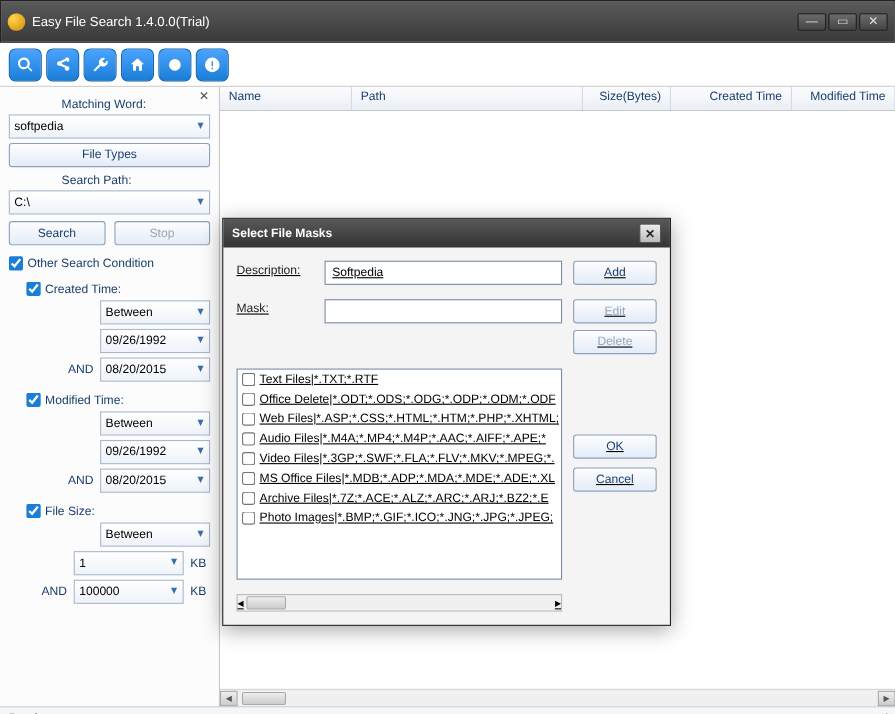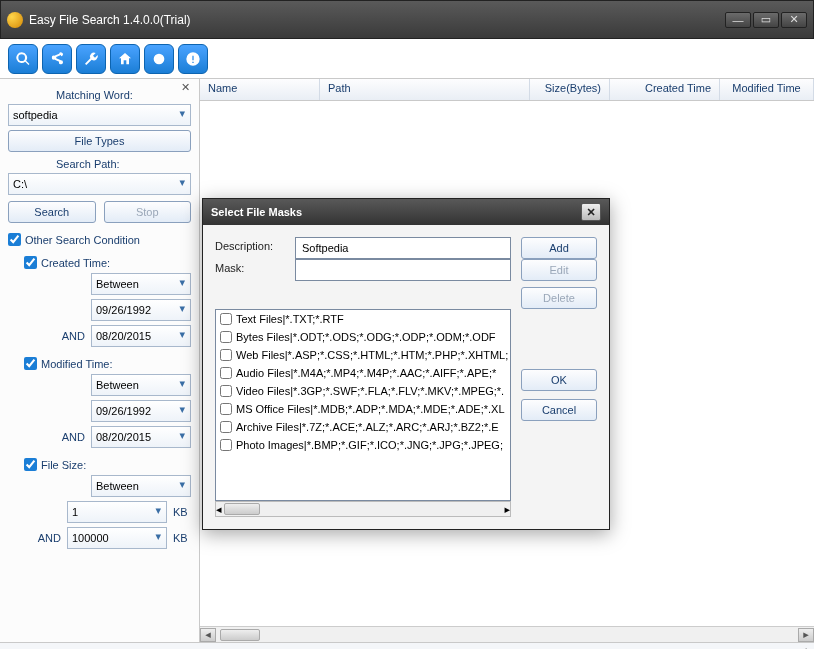--- a/index.html
+++ b/index.html
@@ -43,21 +43,21 @@
 .hscroll { height: 16px; background: #f0f0f0; border-top: 1px solid #ccc; display:flex; align-items:center; }
 .hscroll .thumb { height:12px; width:40px; background:linear-gradient(#eee,#ccc); border:1px solid #aaa; border-radius:2px; margin-left:4px; }
 .hscroll .arrow { width:16px; height:14px; border:1px solid #aaa; background:linear-gradient(#eee,#ccc); display:flex; align-items:center; justify-content:center; color:#555; }
 
 .statusbar { height: 20px; border-top: 1px solid #c9c9c9; background: #f4f6f9; padding: 2px 8px; color: #333; display:flex; align-items:center; }
 .grip { margin-left:auto; color:#999; letter-spacing:-2px; }
 
 .modal { position: absolute; left: 202px; top: 198px; width: 408px; background: #f4f4f4; border: 1px solid #222; box-shadow: 0 4px 18px rgba(0,0,0,.35); }
 .modal-title { height: 26px; background: linear-gradient(#595959,#333); color: #fff; display: flex; align-items: center; padding: 0 8px; font-weight: bold; gap: 20px; }
 .modal-title .x { margin-left: auto; width: 20px; height: 18px; background: linear-gradient(#eee,#bbb); border: 1px solid #555; border-radius: 2px; color: #222; display:flex; align-items:center; justify-content:center; cursor:pointer; }
-.modal-body { padding: 12px; display: grid; grid-template-columns: 70px 1fr 76px; gap: 0 10px; align-items: start; }
+.modal-body { padding: 12px; display: grid; grid-template-columns: 70px 1fr 76px; gap: 13px 10px; align-items: start; text-decoration: underline; }
 .modal-body .lab { color: #222; padding-top: 3px; }
 .modal-body .minput { height: 22px; border: 1px solid #7a8aa0; background: #fff; padding: 0 6px; width: 100%; }
 .side-btns { display: flex; flex-direction: column; gap: 6px; }
 .side-btns .btn { width: 76px; }
 .mask-list { grid-column: 1 / 3; border: 1px solid #7a8aa0; background: #fff; height: 192px; overflow: hidden; }
 .mask-row { display: flex; align-items: center; height: 18px; padding: 0 4px; gap: 4px; white-space: nowrap; }
 .mask-row input { width: 12px; height: 12px; }
 .modal-scroll { grid-column: 1 / 3; height: 16px; background:#f0f0f0; border:1px solid #bbb; display:flex; align-items:center; }
 .modal-scroll .thumb { height:12px; width:36px; background:linear-gradient(#eee,#ccc); border:1px solid #aaa; border-radius:2px; margin-left:2px; }
 .bottom-btns { grid-column: 3; display:flex; flex-direction:column; gap:8px; }
@@ -198,21 +198,21 @@
         </div>
     </div>
   </div>
 
   <div class="results">
     <div class="cols">
       <div class="col" style="width:120px">Name</div>
       <div class="col" style="width:210px">Path</div>
       <div class="col" style="width:80px;text-align:right">Size(Bytes)</div>
       <div class="col" style="width:110px;text-align:right">Created Time</div>
-      <div class="col" style="flex:1;text-align:center">Modified Time</div>
+      <div class="col" style="flex:1;text-align:right">Modified Time</div>
     </div>
     <div class="results-body"></div>
     <div class="hscroll">
       <div class="arrow">◂</div>
       <div class="thumb"></div>
       <div style="flex:1"></div>
       <div class="arrow">▸</div>
     </div>
   </div>
 </div>
@@ -241,21 +241,21 @@
       <button class="btn disabled">Delete</button>
     </div>
 
     <div class="mask-list" id="mask-list">
         <div class="mask-row">
           <input type="checkbox" style="">
           <span>Text Files|*.TXT;*.RTF</span>
         </div>
         <div class="mask-row">
           <input type="checkbox" style="">
-          <span>Bytes Files|*.ODT;*.ODS;*.ODG;*.ODP;*.ODM;*.ODF</span>
+          <span>Office Delete|*.ODT;*.ODS;*.ODG;*.ODP;*.ODM;*.ODF</span>
         </div>
         <div class="mask-row">
           <input type="checkbox" style="">
           <span>Web Files|*.ASP;*.CSS;*.HTML;*.HTM;*.PHP;*.XHTML;</span>
         </div>
         <div class="mask-row">
           <input type="checkbox" style="">
           <span>Audio Files|*.M4A;*.MP4;*.M4P;*.AAC;*.AIFF;*.APE;*</span>
         </div>
         <div class="mask-row">

